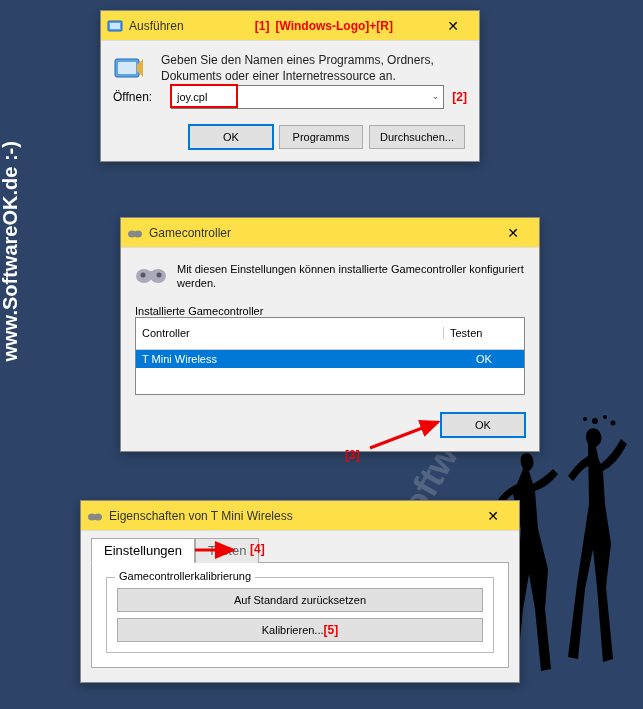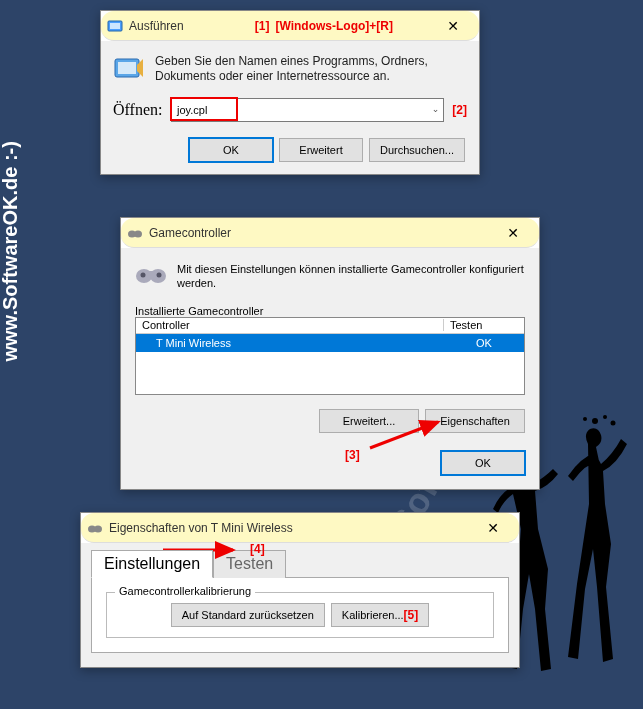--- a/index.html
+++ b/index.html
@@ -38,23 +38,22 @@
       position: absolute;
       background: #fff;
       border: 1px solid #888;
       box-shadow: 0 3px 10px rgba(0,0,0,0.3);
     }
     .titlebar {
       display: flex;
       align-items: center;
       height: 30px;
       padding: 0 6px;
-      background: #fef9c3;
+      background: #fde047;
       border-bottom: 1px solid #ddd;
-      border-radius: 13px;
     }
     .titlebar .icon-slot {
       width: 16px;
       height: 16px;
       margin-right: 6px;
       display: flex;
       align-items: center;
       justify-content: center;
     }
     .titlebar .title-text {
@@ -77,37 +76,37 @@
       font-size: 12px;
     }
     
     .dlg-run { left: 100px; top: 10px; width: 380px; }
     .dlg-run .body {
       background: #f0f0f0;
       padding: 12px;
     }
     .run-content {
       display: flex;
-      gap: 10px;
-      align-items: flex-end;
-      margin-bottom: 13px;
+      gap: 16px;
+      align-items: center;
+      margin-bottom: 0;
     }
     .run-icon {
       width: 32px;
       height: 32px;
       flex-shrink: 0;
     }
     .run-desc { font-size: 12px; line-height: 1.3; color: #222; }
     .run-input-row {
       display: flex;
       align-items: center;
       gap: 8px;
       margin-bottom: 16px;
     }
-    .run-input-row label { font-size: 16px; width: 50px; font-family: Liberation Serif, serif; }
+    .run-input-row label { font-size: 12px; width: 50px; }
     .combobox {
       flex: 1;
       height: 24px;
       border: 1px solid #7a7a7a;
       background: #fff;
       padding: 0 5px;
       display: flex;
       align-items: center;
       position: relative;
       cursor: text;
@@ -147,45 +146,45 @@
     .listview {
       background: #fff;
       border: 1px solid #888;
       height: 78px;
     }
     .lv-header {
       display: flex;
       background: #fff;
       border-bottom: 1px solid #ccc;
       font-size: 11px;
-      height: 16px;
+      height: 32px;
       align-items: center;
     }
     .lv-header .col1 { flex: 1; padding-left: 6px; border-right: 1px solid #ccc; }
     .lv-header .col2 { width: 80px; padding-left: 6px; }
     .lv-row {
       display: flex;
       background: #0078d7;
       color: #fff;
       height: 18px;
       font-size: 11px;
       align-items: center;
     }
-    .lv-row .col1 { flex: 1; padding-left: 20px; }
+    .lv-row .col1 { flex: 1; padding-left: 6px; }
     .lv-row .col2 { width: 80px; text-align: center; }
     .gc-buttons1 { display: flex; justify-content: flex-end; gap: 6px; margin-top: 14px; }
     .gc-buttons2 { display: flex; justify-content: flex-end; margin-top: 18px; }
 
     
-    .dlg-prop { left: 80px; top: 512px; width: 440px; }
+    .dlg-prop { left: 80px; top: 500px; width: 440px; }
     .dlg-prop .body { background: #f0f0f0; padding: 6px 10px 14px; }
     .tabs { display: flex; position: relative; top: 1px; }
     .tab {
       padding: 4px 12px;
-      font-size: 16px;
+      font-size: 13px;
       border: 1px solid #aaa;
       background: #f0f0f0;
       cursor: pointer;
       border-bottom: none;
     }
     .tab.active {
       background: #fff;
       position: relative;
       z-index: 2;
       border-bottom: 1px solid #fff;
@@ -210,21 +209,21 @@
       left: 8px;
       background: #fff;
       padding: 0 4px;
       font-size: 11px;
     }
     .groupbox-desc {
       font-size: 11px;
       line-height: 1.35;
       margin-bottom: 14px;
     }
-    .groupbox-buttons { display: flex; justify-content: center; gap: 6px; }
+    .groupbox-buttons { display: flex; justify-content: flex-end; gap: 6px; flex-direction: column; }
 
     
     .arrow {
       position: absolute;
       pointer-events: none;
     }
     .arrow svg { display: block; }
 
     
     .silhouette {
@@ -282,21 +281,21 @@
       <label>Öffnen:</label>
       <div class="combobox" style="position:relative">
         <span>joy.cpl</span>
         <span class="dd-arrow">⌄</span>
         <div class="red-box" style="left:-2px;top:-2px;width:68px;height:24px"></div>
       </div>
       <span class="red-anno">[2]</span>
     </div>
     <div class="run-buttons">
       <button class="btn default">OK</button>
-      <button class="btn">Erweitert</button>
+      <button class="btn">Programms</button>
       <button class="btn">Durchsuchen...</button>
     </div>
   </div>
 </div>
 
 <div class="dialog dlg-gc">
   <div class="titlebar">
     <span class="icon-slot">
       <svg width="16" height="16" viewBox="0 0 16 16">
           <ellipse cx="5" cy="9" rx="4" ry="3.5" fill="#888"></ellipse>
@@ -324,24 +323,20 @@
     <div class="listview">
       <div class="lv-header">
         <div class="col1">Controller</div>
         <div class="col2">Testen</div>
       </div>
       <div class="lv-row">
         <div class="col1">T Mini Wireless</div>
         <div class="col2">OK</div>
       </div>
     </div>
-    <div class="gc-buttons1">
-      <button class="btn" style="min-width:100px">Erweitert...</button>
-      <button class="btn" style="min-width:100px">Eigenschaften</button>
-    </div>
     <div class="gc-buttons2">
       <button class="btn default">OK</button>
     </div>
   </div>
 </div>
 
 <div class="arrow" style="left:365px;top:415px">
   <svg width="90" height="40">
     <defs>
         <marker id="ah1" markerWidth="8" markerHeight="8" refX="6" refY="3" orient="auto">

